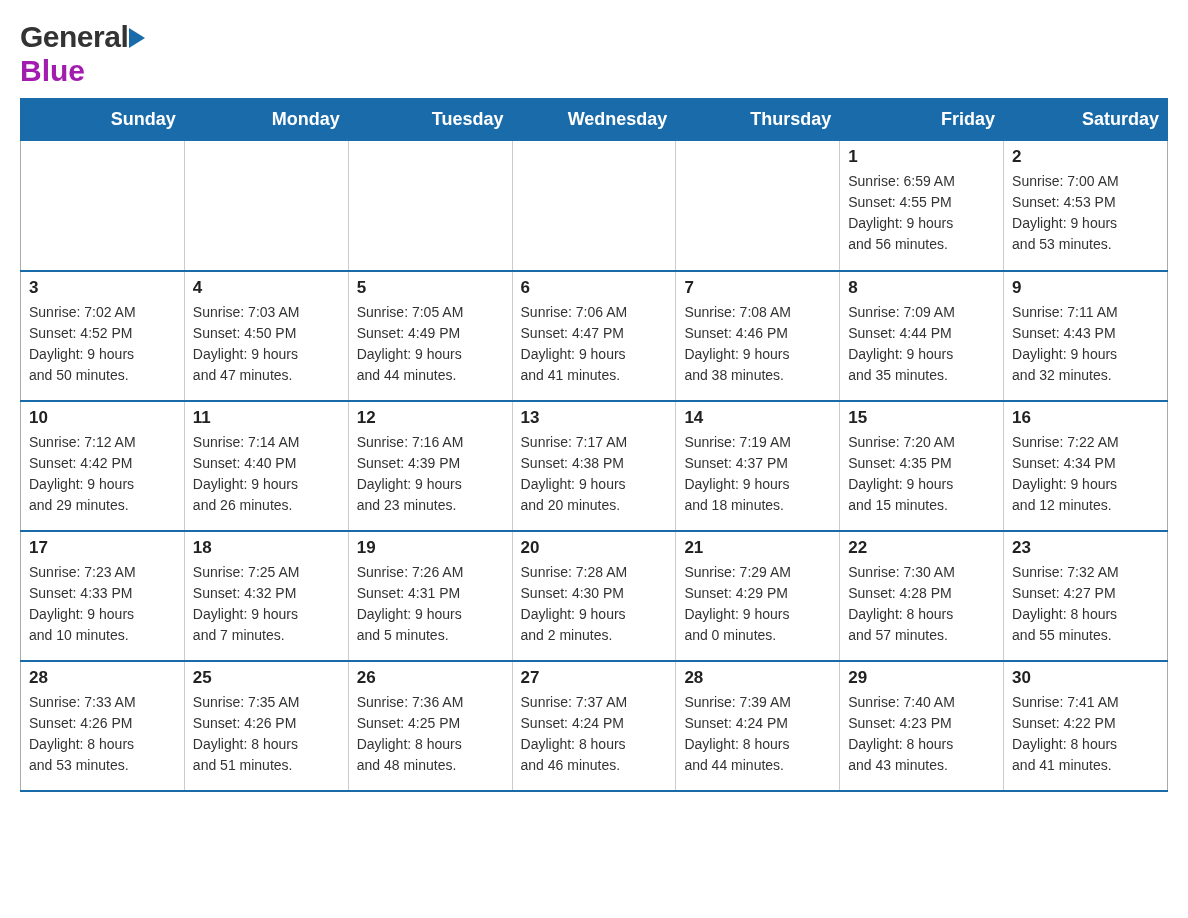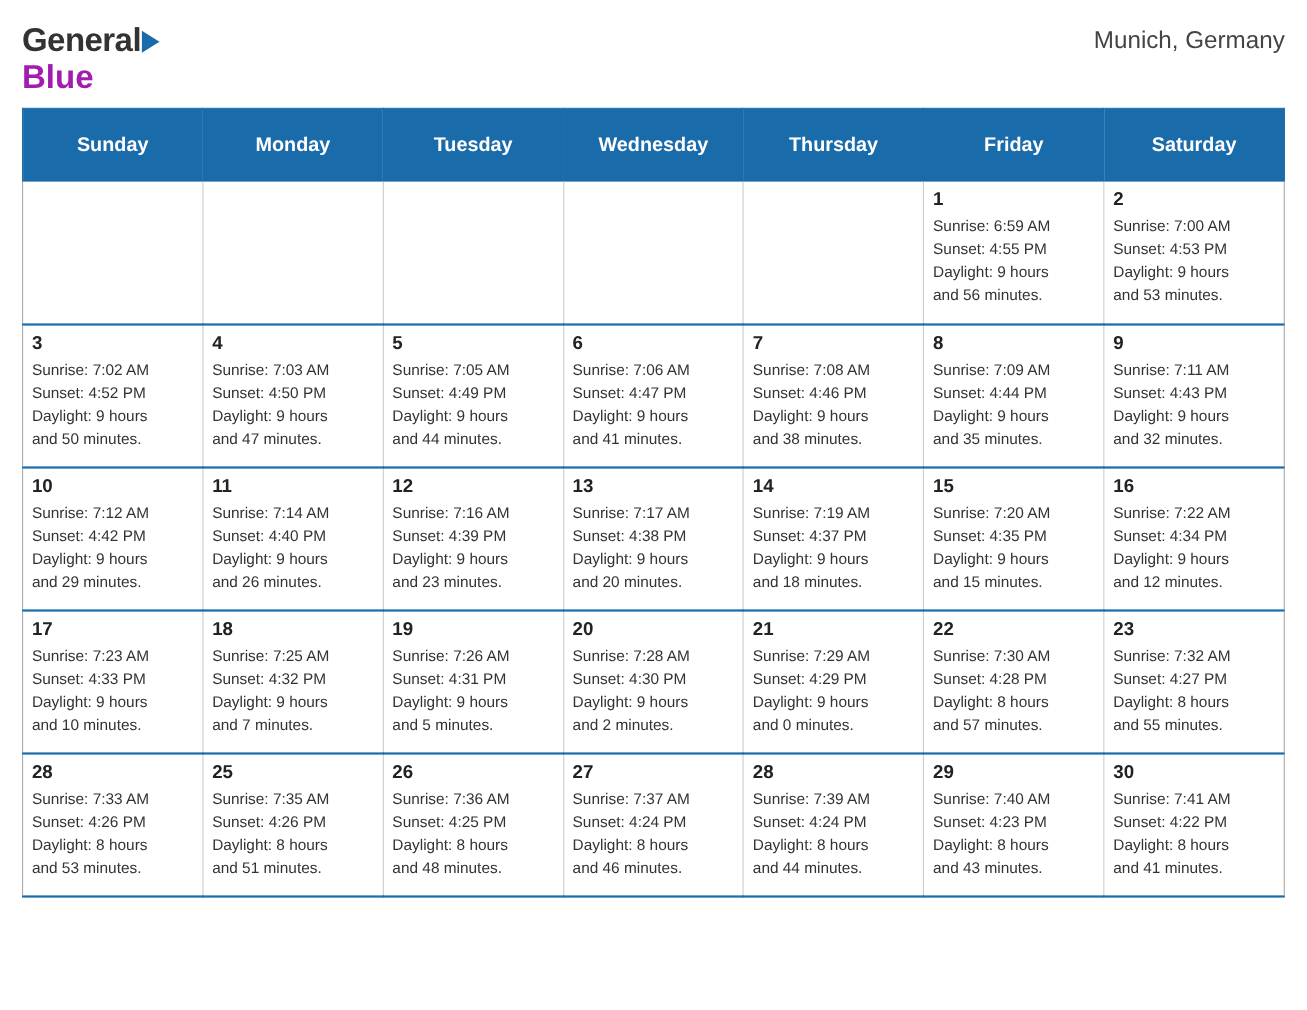--- a/index.html
+++ b/index.html
@@ -40,22 +40,22 @@
       width: 100%;
       border-collapse: collapse;
       border: 1px solid #aaa;
       margin-top: 10px;
     }
     .calendar thead tr th {
       background: #1a6baa;
       color: #fff;
       font-size: 18px;
       font-weight: bold;
-      padding: 22px 8px;
-      text-align: center;
+      padding: 10px 8px;
+      text-align: right;
       border: 1px solid #1a6baa;
     }
     .calendar tbody tr {
       border-bottom: 2px solid #1a6baa;
     }
     .calendar tbody tr td {
       vertical-align: top;
       padding: 6px 8px;
       border-right: 1px solid #ccc;
       min-height: 110px;
@@ -117,21 +117,20 @@
   <div class="logo">
     <div class="logo-row">
       <span class="logo-word-general">General</span>
       <span class="logo-arrow"></span>
     </div>
     <div>
       <span class="logo-word-blue">Blue</span>
     </div>
   </div>
   <div class="title-area">
-    <div class="location">Munich, Germany</div>
   </div>
 </div>
 
 <table class="calendar">
   <thead>
     <tr>
     <th>Sunday</th>
         <th>Monday</th>
         <th>Tuesday</th>
         <th>Wednesday</th>

